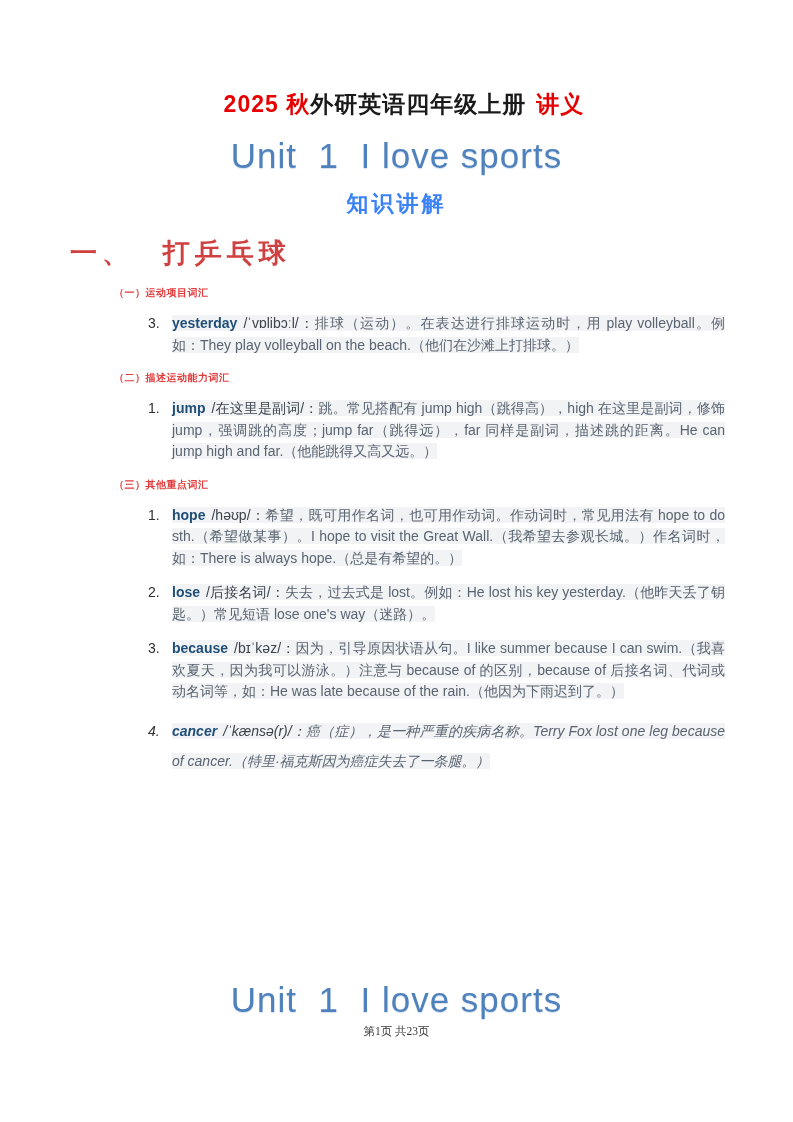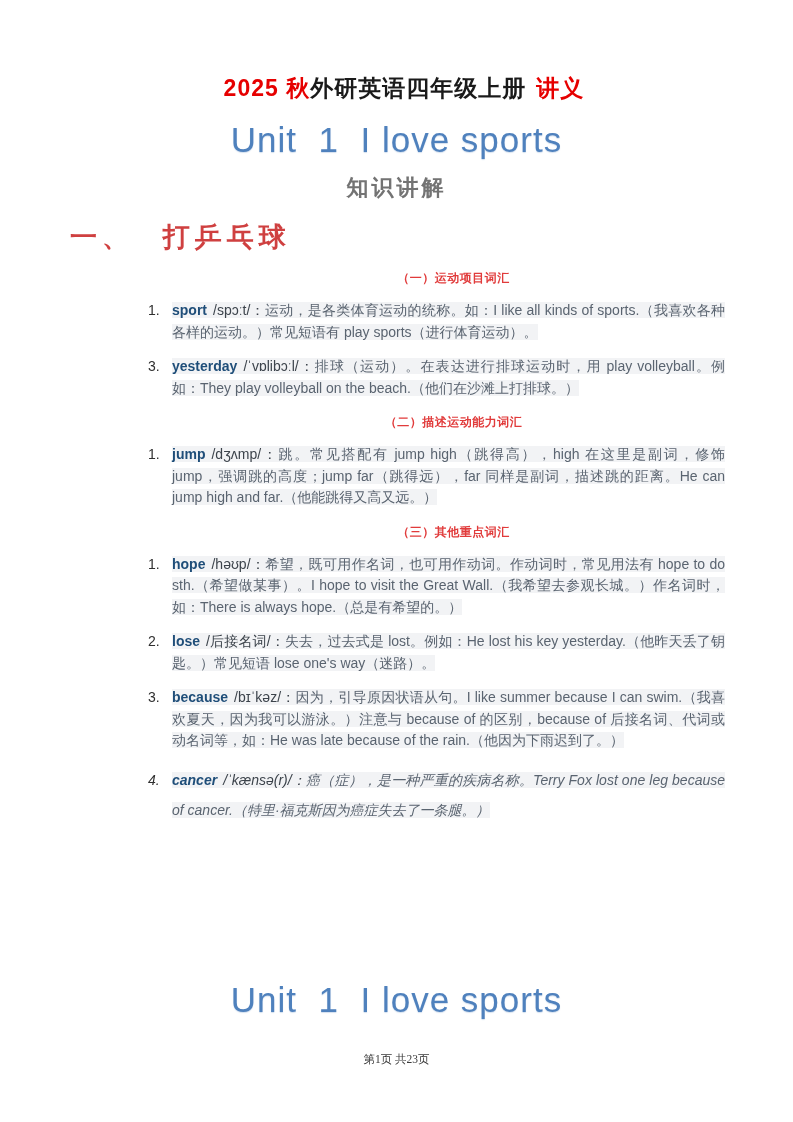--- a/index.html
+++ b/index.html
@@ -4,21 +4,21 @@
 <style>
   html, body { margin: 0; padding: 0; }
   body {
     width: 793px; height: 1122px;
     background: #ffffff;
     position: relative;
     overflow: hidden;
     font-family: "Liberation Sans", sans-serif;
   }
   .doc-title {
-    padding-top: 46px;
+    padding-top: 62px;
     text-align: center;
     font-size: 23px;
     font-weight: bold;
     color: #1a1a1a;
     letter-spacing: 1px;
     white-space: pre;
   }
   .doc-title .red { color: #e60000; }
   .doc-title .tail { margin-left: 10px; }
   .unit-title {
@@ -29,40 +29,39 @@
     color: #4f81bd;
     letter-spacing: 1px;
     white-space: pre;
     text-shadow: 0 1px 1px rgba(79,129,189,0.25);
   }
   .subtitle {
     margin-top: 13px;
     text-align: center;
     font-size: 22px;
     font-weight: bold;
-    color: #737373;
+    color: #3b82f6;
     font-family: "Liberation Serif", serif;
     letter-spacing: 3px;
   }
   .main-heading {
     margin: 16px 0 0 70px;
     font-size: 27px;
     font-weight: bold;
     color: #cf4040;
     font-family: "DejaVu Serif", serif;
     letter-spacing: 5px;
     white-space: pre;
   }
   .sub-heading {
     margin: 15px 0 0 114px;
-    font-size: 12px;
+    font-size: 10px;
     font-weight: bold;
     color: #e13b3b;
     letter-spacing: 0.5px;
-    text-align: center;
   }
   ol.vocab-list {
     list-style: none;
     margin: 13px 0 0 0;
     padding: 0 68px 0 148px;
   }
   ol.vocab-list li {
     margin: 0 0 13px 0;
     padding-left: 24px;
     font-size: 14px;
@@ -81,21 +80,21 @@
   .phon { color: #3c434b; }
   .body-text { color: #5a6470; }
   .loose li:nth-child(4) { line-height: 30px; font-style: italic; }
   .unit-title.bottom {
     position: absolute;
     top: 980px; left: 0; right: 0;
     margin: 0;
   }
   .page-footer {
     position: absolute;
-    top: 1052px; left: 0;
+    top: 1024px; left: 0;
     width: 100%;
     text-align: center;
     font-size: 11.5px;
     color: #3a3a3a;
     font-family: "Liberation Serif", serif;
   }
 </style>
 </head>
 <body>
 
@@ -105,31 +104,28 @@
 
 <div class="unit-title">Unit  1  I love sports</div>
 
 <div class="subtitle">知识讲解</div>
 
 <div class="main-heading">一、  打乒乓球</div>
 
 <div class="sub-heading">（一）运动项目词汇</div>
 <ol class="vocab-list">
   <li>
-    <span class="num">1.</span><span class="content"><span class="word">sport</span><span class="phon">/spɔːt/：</span><span class="body-text">运动，是各类体育运动的统称。如：I like all kinds of sports.（我喜欢各种各样的运动。）常见短语有 play sports（进行体育运动）。</span></span>
-  </li>
-  <li>
     <span class="num">3.</span><span class="content"><span class="word">yesterday</span><span class="phon">/ˈvɒlibɔːl/：</span><span class="body-text">排球（运动）。在表达进行排球运动时，用 play volleyball。例如：They play volleyball on the beach.（他们在沙滩上打排球。）</span></span>
   </li>
 </ol>
 
 <div class="sub-heading">（二）描述运动能力词汇</div>
 <ol class="vocab-list">
   <li>
-    <span class="num">1.</span><span class="content"><span class="word">jump</span><span class="phon">/dʒʌmp/：</span><span class="body-text">跳。常见搭配有 jump high（跳得高），high 在这里是副词，修饰 jump，强调跳的高度；jump far（跳得远），far 同样是副词，描述跳的距离。He can jump high and far.（他能跳得又高又远。）</span></span>
+    <span class="num">1.</span><span class="content"><span class="word">jump</span><span class="phon">/在这里是副词/：</span><span class="body-text">跳。常见搭配有 jump high（跳得高），high 在这里是副词，修饰 jump，强调跳的高度；jump far（跳得远），far 同样是副词，描述跳的距离。He can jump high and far.（他能跳得又高又远。）</span></span>
   </li>
 </ol>
 
 <div class="sub-heading">（三）其他重点词汇</div>
 <ol class="vocab-list loose">
   <li>
     <span class="num">1.</span><span class="content"><span class="word">hope</span><span class="phon">/həʊp/：</span><span class="body-text">希望，既可用作名词，也可用作动词。作动词时，常见用法有 hope to do sth.（希望做某事）。I hope to visit the Great Wall.（我希望去参观长城。）作名词时，如：There is always hope.（总是有希望的。）</span></span>
   </li>
   <li>
     <span class="num">2.</span><span class="content"><span class="word">lose</span><span class="phon">/后接名词/：</span><span class="body-text">失去，过去式是 lost。例如：He lost his key yesterday.（他昨天丢了钥匙。）常见短语 lose one's way（迷路）。</span></span>

